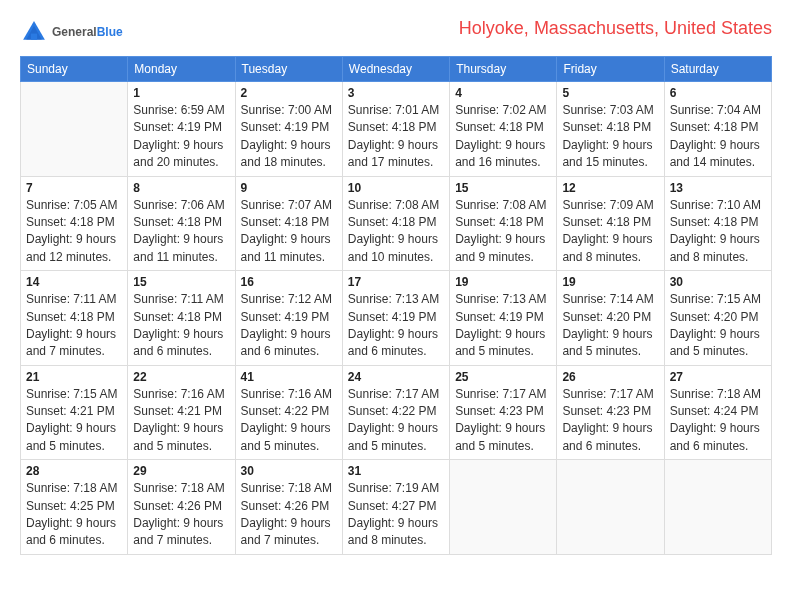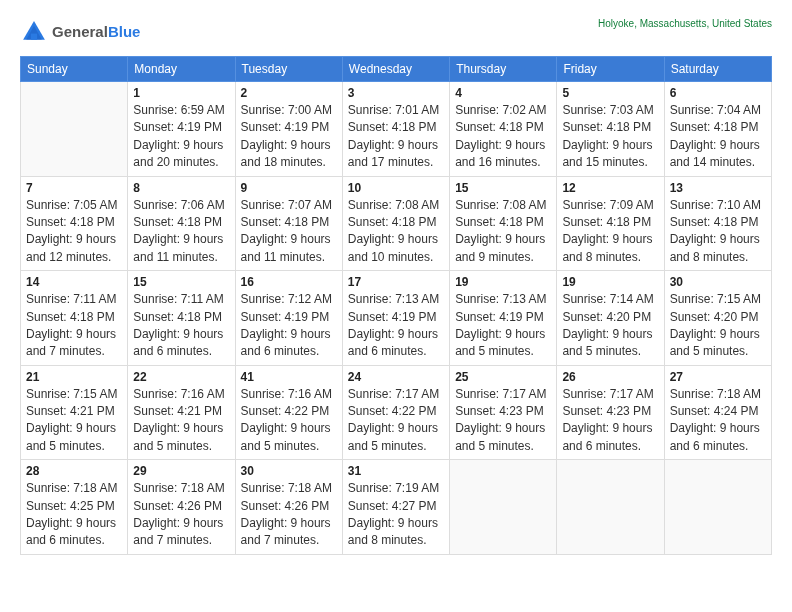--- a/index.html
+++ b/index.html
@@ -18,41 +18,41 @@
       align-items: flex-start;
       justify-content: space-between;
       margin-bottom: 10px;
     }
     .logo {
       display: flex;
       align-items: center;
       gap: 4px;
     }
     .logo-text {
-      font-size: 15px;
+      font-size: 12px;
       font-weight: bold;
       line-height: 1.2;
     }
     .logo-text .general { color: #555; }
     .logo-text .blue { color: #2a7ae2; }
     .logo-icon {
       width: 28px;
       height: 28px;
     }
     .title-block {
       text-align: right;
     }
     .month-title {
       font-size: 32px;
       font-weight: bold;
       color: #222;
     }
     .location {
-      font-size: 10px;
-      color: #15803d;
+      font-size: 18px;
+      color: #ef4444;
     }
     .calendar {
       width: 100%;
       border-collapse: collapse;
       border: 1px solid #ccc;
     }
     .calendar th {
       background: #3a7bd5;
       color: #fff;
       font-size: 12px;

